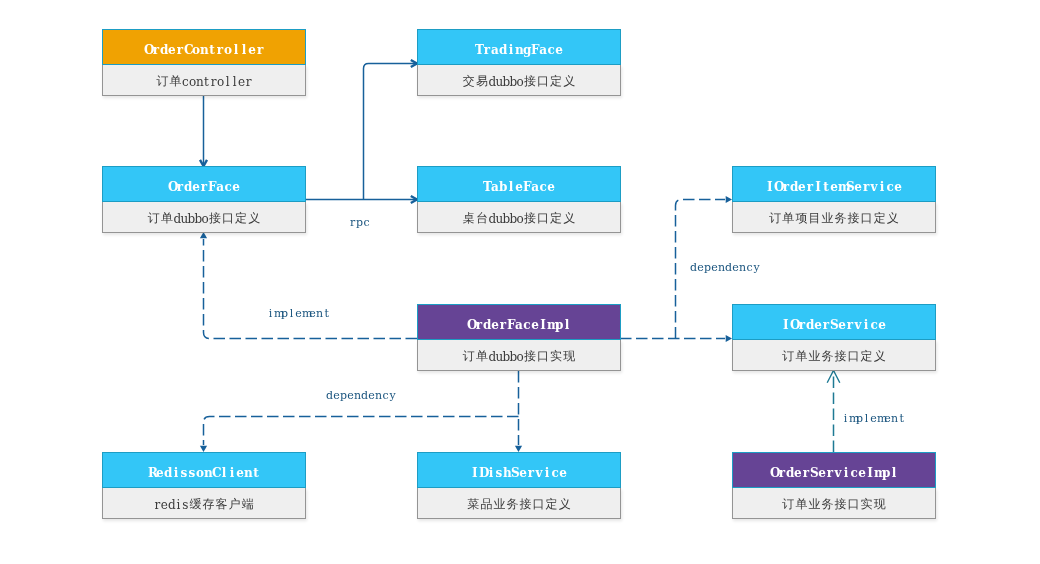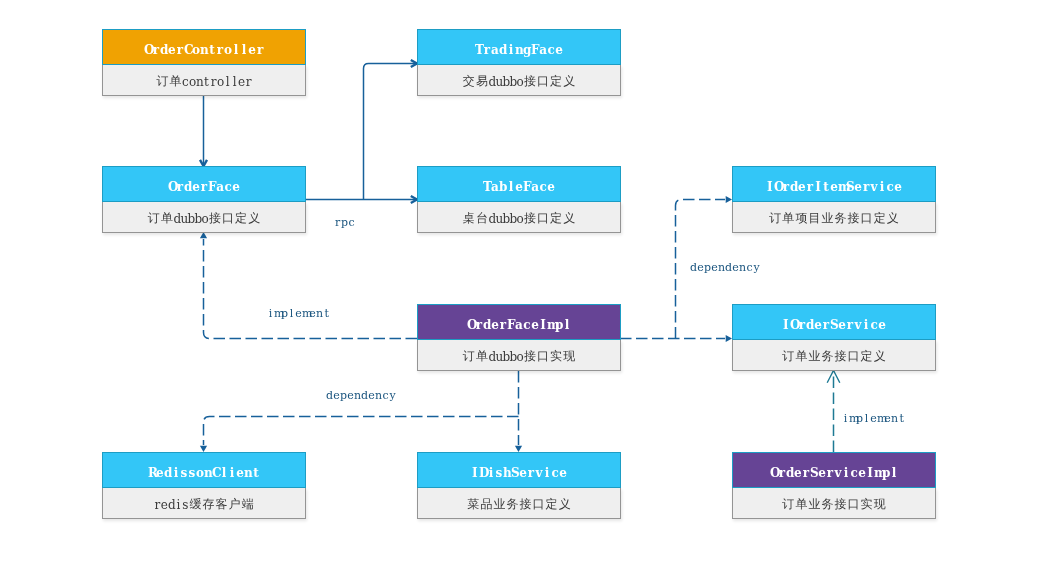--- a/index.html
+++ b/index.html
@@ -357,19 +357,19 @@
         <span class="cjk">单</span>
         <span class="cjk">业</span>
         <span class="cjk">务</span>
         <span class="cjk">接</span>
         <span class="cjk">口</span>
         <span class="cjk">实</span>
         <span class="cjk">现</span>
       </div>
   </div>
 
-  <div class="elabel" style="left: 334px; top: 216px; text-decoration: underline;"><span>r</span><span>p</span><span>c</span></div>
+  <div class="elabel" style="left: 349px; top: 216px; text-decoration: underline;"><span>r</span><span>p</span><span>c</span></div>
   <div class="elabel" style="left: 690px; top: 261px;"><span>d</span><span>e</span><span>p</span><span>e</span><span>n</span><span>d</span><span>e</span><span>n</span><span>c</span><span>y</span></div>
   <div class="elabel" style="left: 267px; top: 307px;"><span>i</span><span>m</span><span>p</span><span>l</span><span>e</span><span>m</span><span>e</span><span>n</span><span>t</span></div>
   <div class="elabel" style="left: 326px; top: 389px;"><span>d</span><span>e</span><span>p</span><span>e</span><span>n</span><span>d</span><span>e</span><span>n</span><span>c</span><span>y</span></div>
   <div class="elabel" style="left: 842px; top: 412px;"><span>i</span><span>m</span><span>p</span><span>l</span><span>e</span><span>m</span><span>e</span><span>n</span><span>t</span></div>
 
 </div>
 
 </body></html>

